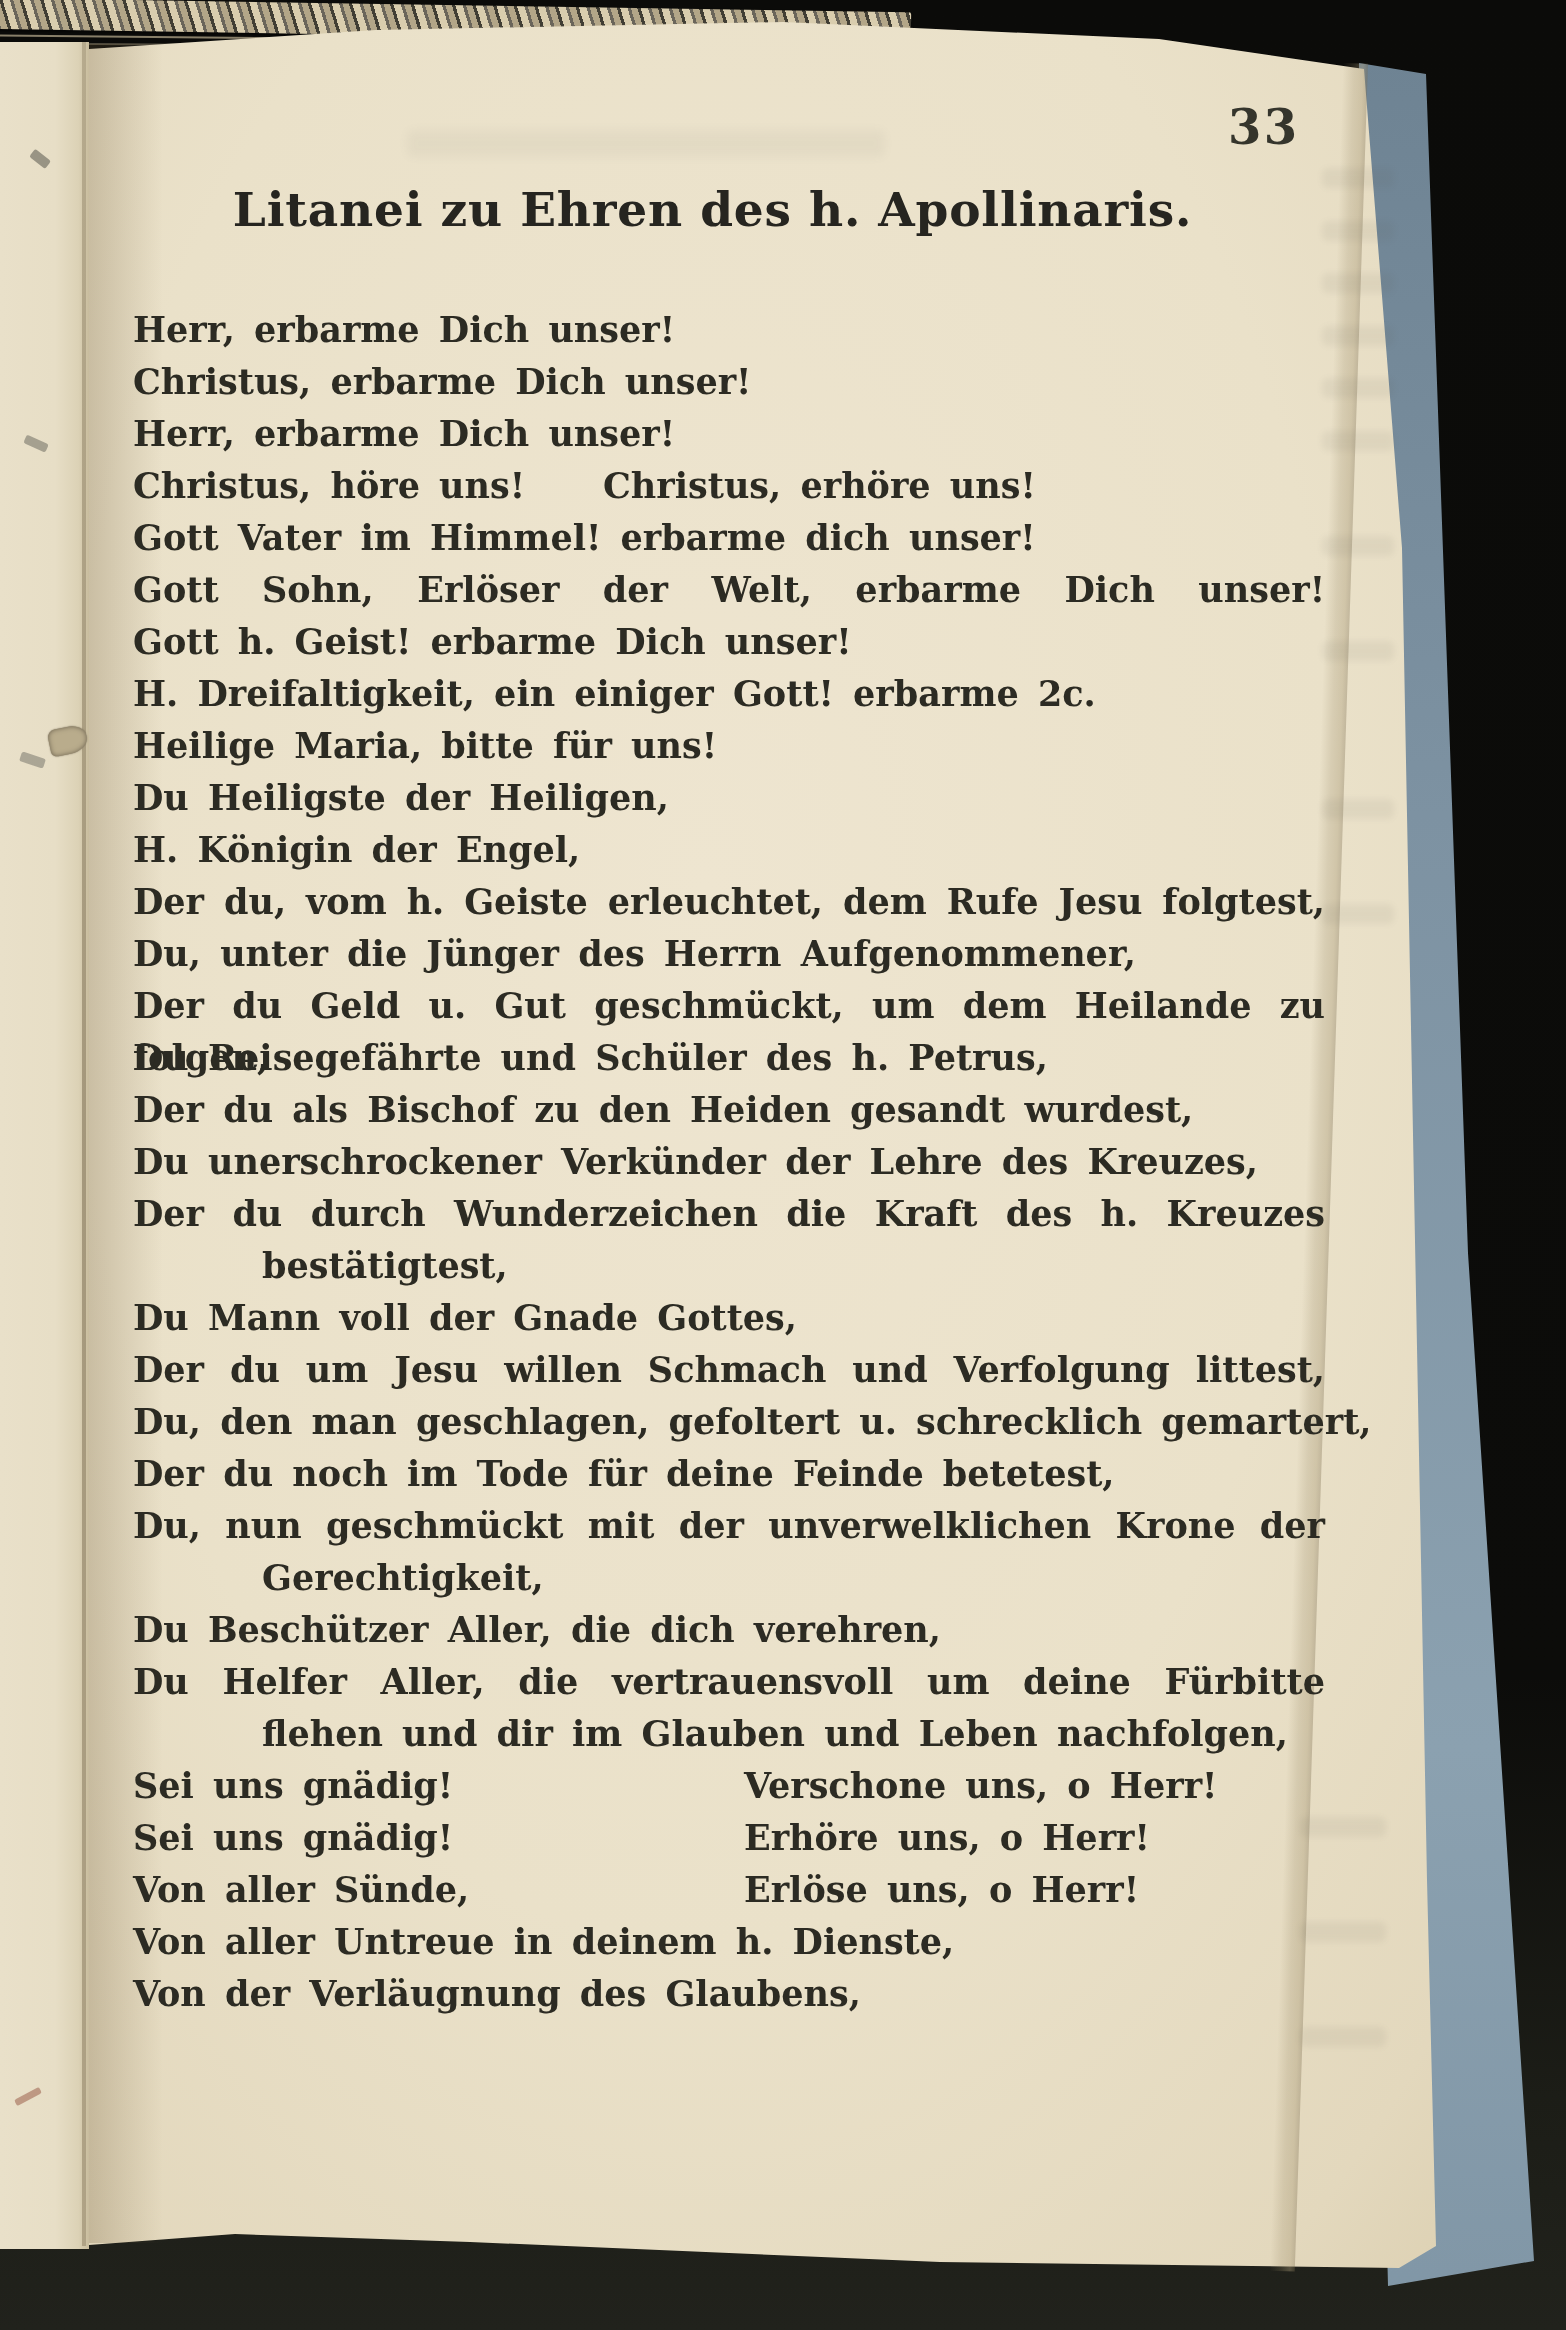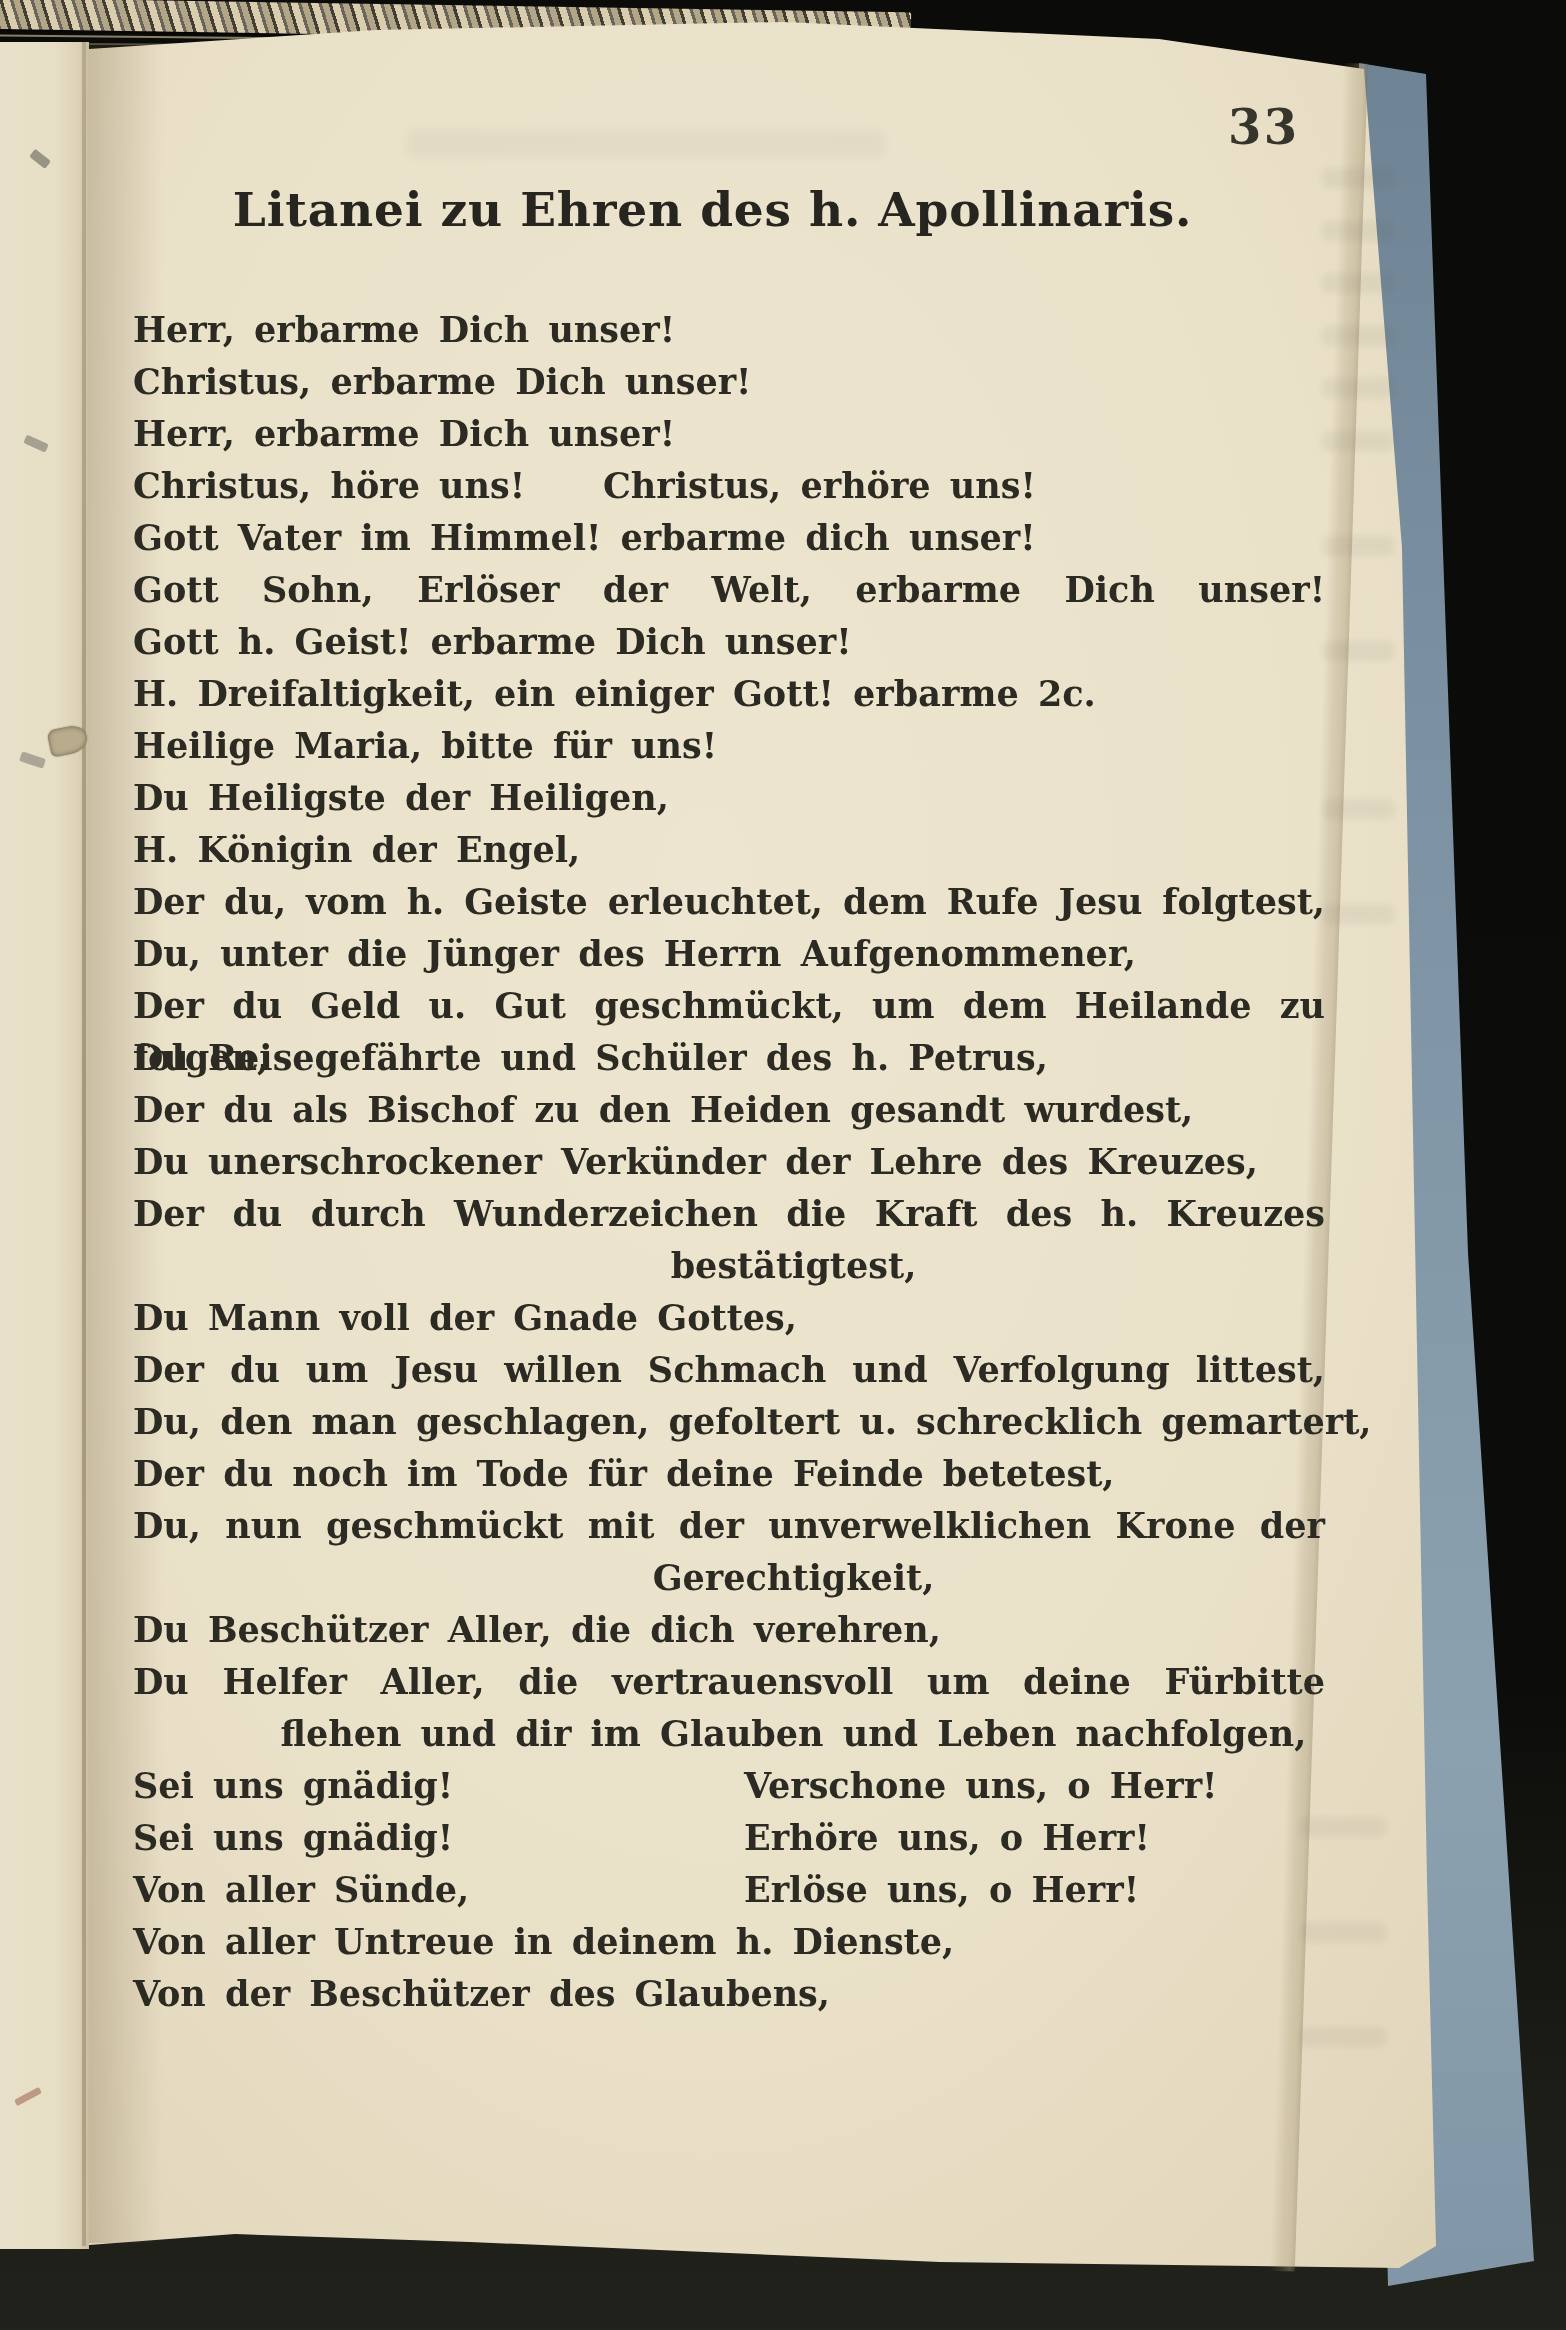--- a/index.html
+++ b/index.html
@@ -70,21 +70,21 @@
   .title{
     position:absolute;left:89px;top:182px;width:1247px;margin:0;
     text-align:center;font-size:47px;font-weight:bold;letter-spacing:0.8px;color:#262520;
   }
   #litany-lines{position:absolute;left:133px;top:304px;width:1192px;font-weight:bold;}
   .line{
     height:52px;line-height:52px;font-size:35px;color:#2c2b23;
     word-spacing:7px;white-space:nowrap;
   }
   .line.j{white-space:normal;text-align:justify;text-align-last:justify;}
-  .line.cont{padding-left:129px;text-align:center;}
+  .line.cont{padding-left:129px;}
   .line.pair{position:relative;}
   .pair .vr{position:absolute;top:0;}
   .pair.gap-mid .vr{left:470px;}
   .pair.gap-wide .vr{left:611px;}
 </style>
 </head>
 <body>
 
 <div class="photo">
   <div class="cover-blue"></div>
@@ -146,16 +146,16 @@
       <div class="line plain">Der du noch im Tode für deine Feinde betetest,</div>
       <div class="line plain j">Du, nun geschmückt mit der unverwelklichen Krone der</div>
       <div class="line cont">Gerechtigkeit,</div>
       <div class="line plain">Du Beschützer Aller, die dich verehren,</div>
       <div class="line plain j">Du Helfer Aller, die vertrauensvoll um deine Fürbitte</div>
       <div class="line cont">flehen und dir im Glauben und Leben nachfolgen,</div>
       <div class="line pair gap-wide"><span class="vl">Sei uns gnädig!</span><span class="vr">Verschone uns, o Herr!</span></div>
       <div class="line pair gap-wide"><span class="vl">Sei uns gnädig!</span><span class="vr">Erhöre uns, o Herr!</span></div>
       <div class="line pair gap-wide"><span class="vl">Von aller Sünde,</span><span class="vr">Erlöse uns, o Herr!</span></div>
       <div class="line plain">Von aller Untreue in deinem h. Dienste,</div>
-      <div class="line plain">Von der Beschützer des Glaubens,</div>
+      <div class="line plain">Von der Verläugnung des Glaubens,</div>
     </div>
 </div>
 
 
 </body></html>

